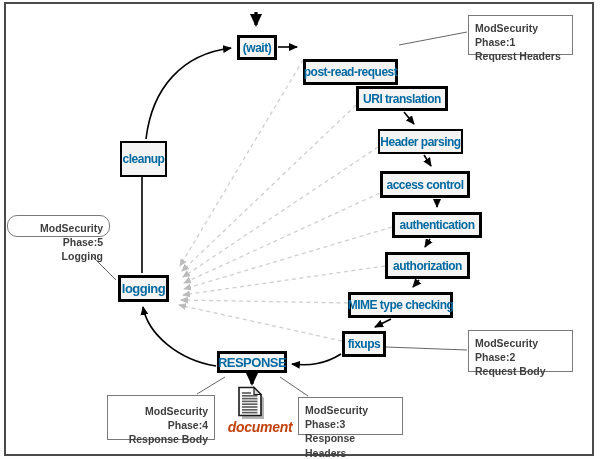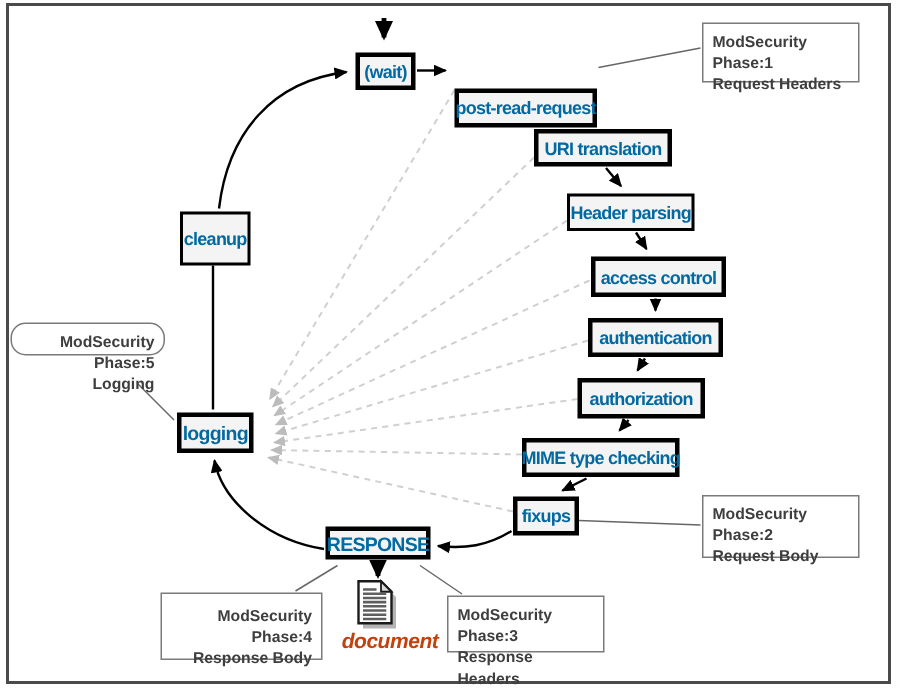--- a/index.html
+++ b/index.html
@@ -94,21 +94,21 @@
     </div>
   <div class="node" style="left:303px;top:34px;width:95px;height:26px;margin-top:25px;">
       <span>post-read-request</span>
     </div>
   <div class="node" style="left:356px;top:86px;width:92px;height:25px;">
       <span>URI translation</span>
     </div>
   <div class="node thin" style="left:378px;top:129px;width:85px;height:25px;">
       <span>Header parsing</span>
     </div>
-  <div class="node" style="left:394px;top:171px;width:90px;height:27px;">
+  <div class="node" style="left:380px;top:171px;width:90px;height:27px;">
       <span>access control</span>
     </div>
   <div class="node" style="left:392px;top:212px;width:90px;height:26px;">
       <span>authentication</span>
     </div>
   <div class="node" style="left:385px;top:252px;width:85px;height:27px;">
       <span>authorization</span>
     </div>
   <div class="node" style="left:348px;top:292px;width:105px;height:26px;">
       <span>MIME type checking</span>

